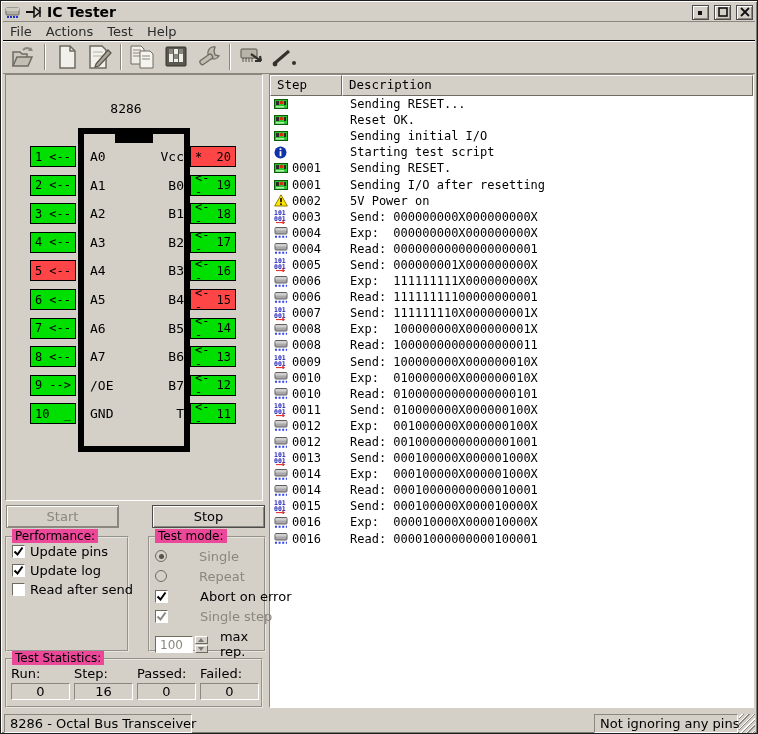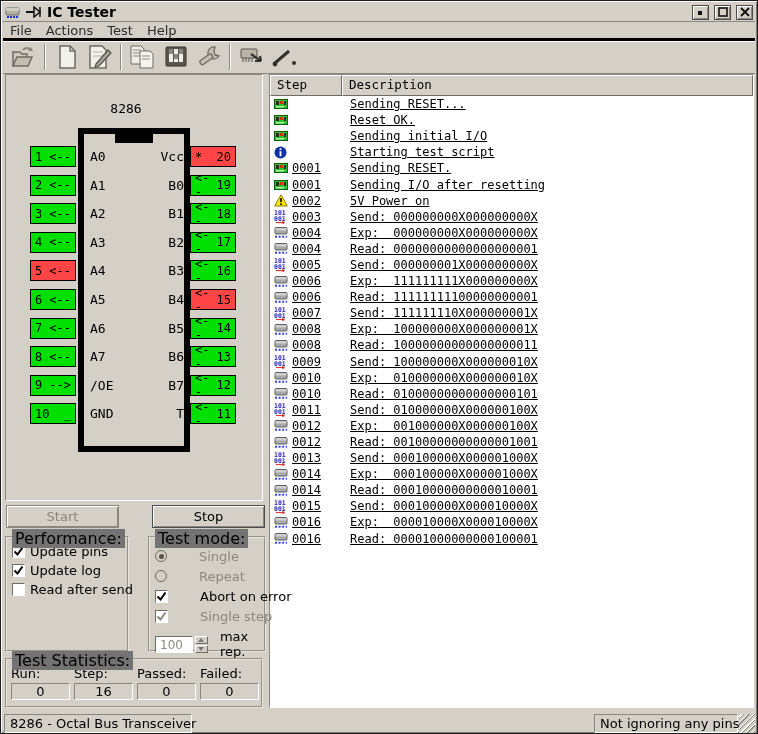--- a/index.html
+++ b/index.html
@@ -12,21 +12,21 @@
     overflow:hidden;padding:2px;
   }
   
   .titlebar{height:19px;display:flex;align-items:center;gap:3px;padding:0 2px;border-bottom:1px solid #8a877e;}
   .titlebar .title-text{font-weight:bold;font-size:14px;margin-left:2px;flex:0 0 auto;}
   .titlebar .tspacer{flex:1;}
   .wbtn{width:17px;height:15px;background:#d4d0c8;border:1px solid #4c4c4c;
     box-shadow:inset 1px 1px 0 #fff, inset -1px -1px 0 #8a877e;
     display:inline-flex;align-items:center;justify-content:center;margin-left:2px;}
   
-  .menubar{height:19px;display:flex;align-items:center;border-bottom:3px solid #000000;}
+  .menubar{height:19px;display:flex;align-items:center;border-bottom:1px solid #000000;}
   .menu-item{padding:1px 7px;color:#2c2c2c;}
   
   .toolbar{height:33px;display:flex;align-items:center;padding:1px 4px;border-bottom:1px solid #8a877e;box-shadow:0 1px 0 #fff inset;}
   .tb-icon{width:33px;height:28px;display:inline-flex;align-items:center;justify-content:center;margin:0 0;}
   .tb-sep{width:2px;height:26px;margin:0 4px;border-left:1px solid #8a877e;border-right:1px solid #ffffff;}
   
   .main{display:flex;height:634px;align-items:stretch;}
   .left-pane{width:263px;flex:0 0 263px;padding-left:2px;display:flex;flex-direction:column;}
   
   .chip-area{position:relative;width:258px;height:432px;
@@ -43,21 +43,21 @@
   .pin-label.right{left:84px;width:94px;text-align:right;}
   
   .buttons-row{display:flex;justify-content:space-between;margin:4px 1px 2px 1px;height:23px;}
   .btn{width:113px;height:23px;background:#d4d0c8;border:1px solid #4c4c4c;
     box-shadow:inset 1px 1px 0 #fff, inset -1px -1px 0 #8a877e;
     font-family:"DejaVu Sans",sans-serif;font-size:13px;color:#000;}
   .btn.disabled{color:#8a877e;border-color:#8a877e;}
   
   .frames-row{display:flex;justify-content:space-between;margin-top:6px;height:116px;}
   .frame{position:relative;border:2px groove #e8e5dd;}
-  .frame .legend{position:absolute;top:-9px;left:5px;background:#737373;padding:0 3px;font-size:16px;}
+  .frame .legend{position:absolute;top:-9px;left:5px;background:#ec4899;padding:0 3px;font-size:12px;}
   .frame.perf{width:124px;height:116px;}
   .frame.tmode{width:118px;height:116px;}
   .frame-body{padding:8px 4px 2px 5px;display:flex;flex-direction:column;height:100%;}
   .perf .frame-body{justify-content:flex-start;padding-top:4px;}
   .check-row,.radio-row{display:flex;align-items:center;gap:5px;height:19px;flex:0 0 auto;}
   .tmode .check-row,.tmode .radio-row{height:20px;gap:32px;}
   .checkbox{width:13px;height:13px;background:#fff;border:1px solid;border-color:#6e6b62 #ffffff #ffffff #6e6b62;
     display:inline-flex;align-items:center;justify-content:center;flex:0 0 13px;}
   .radio{width:12px;height:12px;border-radius:50%;border:1px solid #6e6b62;background:#d4d0c8;
     display:inline-flex;align-items:center;justify-content:center;flex:0 0 12px;}
@@ -80,21 +80,21 @@
   .stat-value{height:17px;border:1px solid;border-color:#8a877e #fff #fff #8a877e;
     text-align:center;font-size:13px;line-height:15px;background:#d4d0c8;}
   
   .right-pane{flex:1;margin-left:3px;margin-right:1px;border:1px solid;border-color:#8a877e #ffffff #ffffff #8a877e;
     background:#fff;display:flex;flex-direction:column;overflow:hidden;}
   .log-header{display:flex;height:21px;flex:0 0 21px;}
   .log-h{background:#d4d0c8;border:1px solid;border-color:#ffffff #6e6b62 #6e6b62 #ffffff;
     font-family:"DejaVu Sans Mono",monospace;font-size:12.5px;line-height:18px;padding-left:6px;}
   .log-h.step{width:72px;flex:0 0 72px;}
   .log-h.desc{flex:1;}
-  .log-body{flex:1;overflow:hidden;background:#fff;text-decoration:underline;}
+  .log-body{flex:1;overflow:hidden;background:#fff;}
   .log-row{display:flex;align-items:center;height:16.1px;}
   .log-icon{width:15px;flex:0 0 15px;margin-left:4px;display:inline-flex;align-items:center;}
   .log-step{width:52px;flex:0 0 52px;margin-left:3px;font-family:"DejaVu Sans Mono",monospace;font-size:12px;}
   .log-desc{font-family:"DejaVu Sans Mono",monospace;font-size:12px;white-space:pre;padding-left:6px;}
   
   .statusbar{height:36px;display:flex;align-items:center;margin-top:2px;padding:2px 0 11px 1px;}
   .status-box{height:19px;border:1px solid;border-color:#8a877e #fff #fff #8a877e;
     font-size:13px;line-height:17px;padding:0 5px;background:#d4d0c8;white-space:nowrap;}
   .status-box.left{width:188px;}
   .status-spacer{flex:1;}

